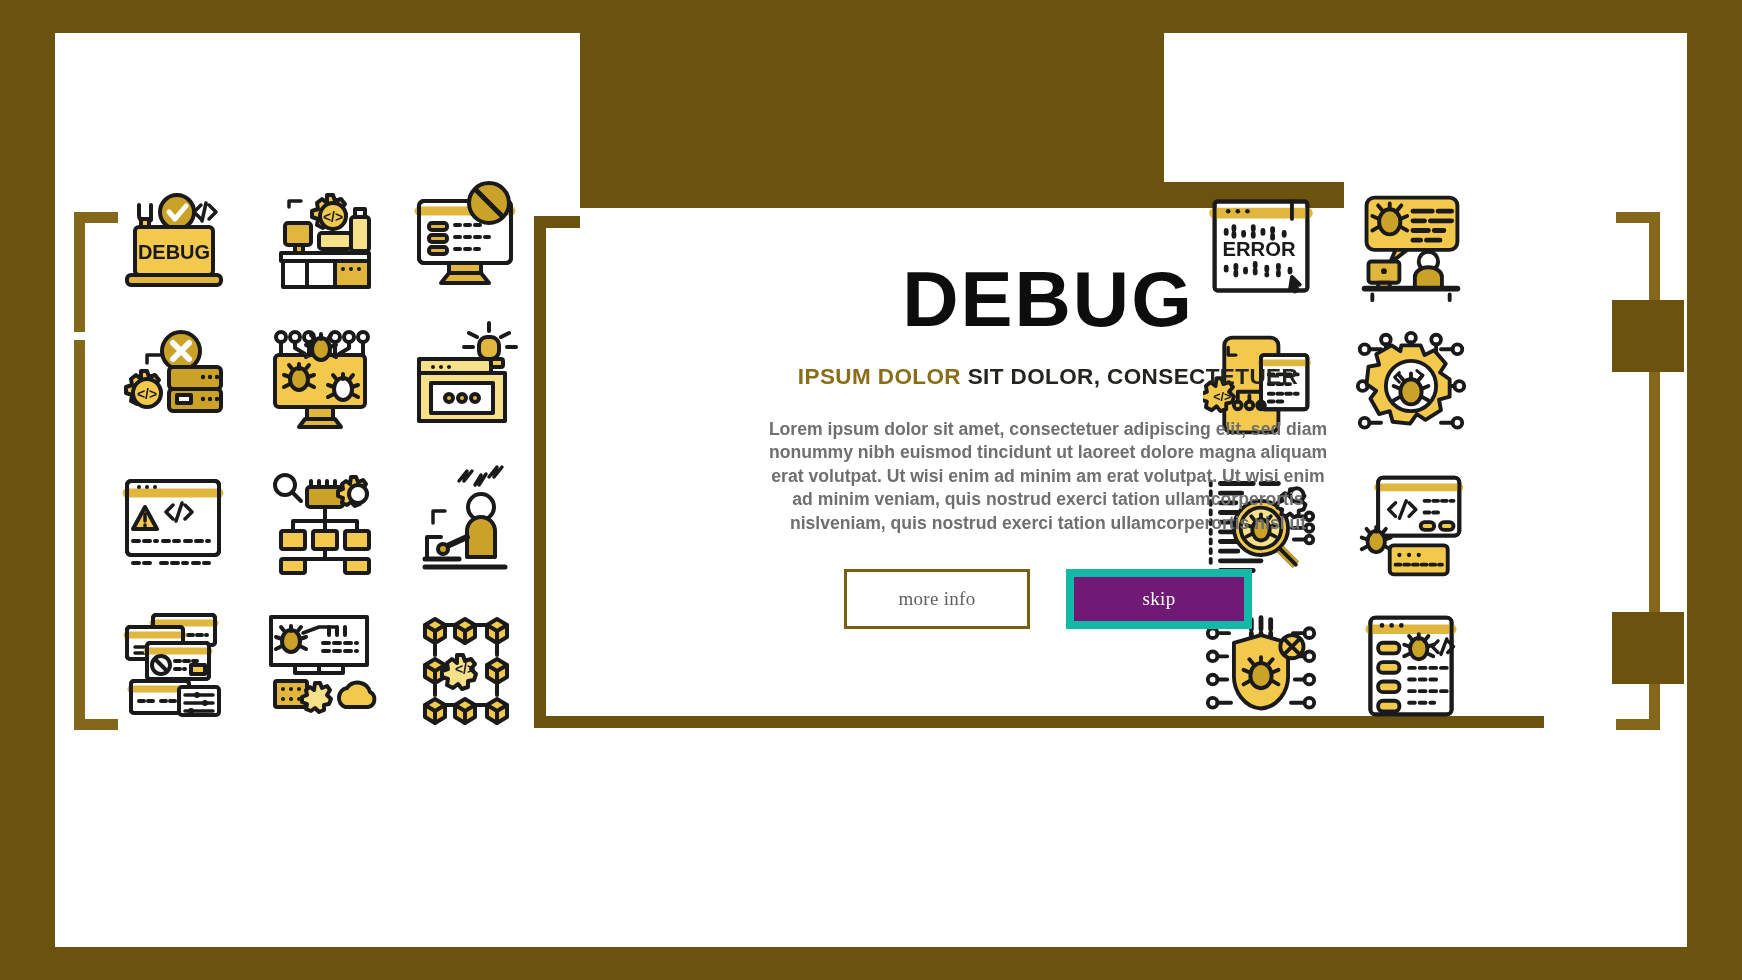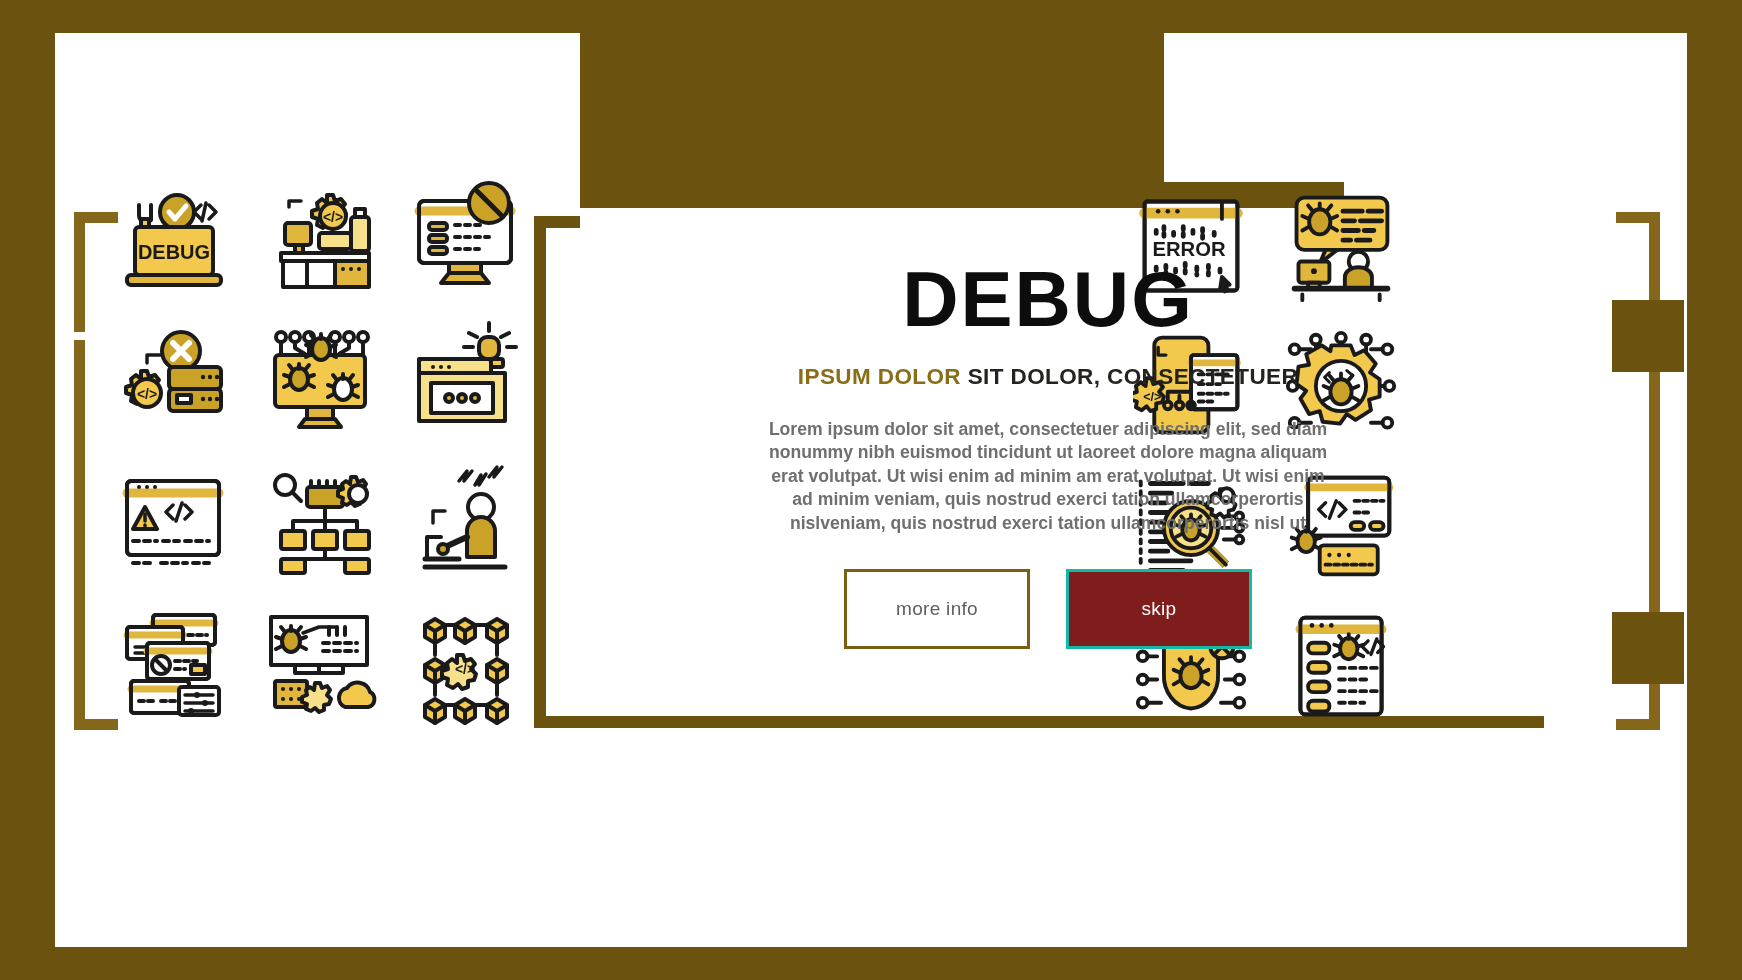--- a/index.html
+++ b/index.html
@@ -73,21 +73,21 @@
 
   
   .icon-grid{position:absolute;display:grid;}
   #left-grid{
     left:100px;top:168px;
     grid-template-columns:repeat(3,146px);
     grid-template-rows:repeat(4,142px);
     column-gap:0;row-gap:0;
   }
   #right-grid{
-    left:1116px;top:176px;
+    left:1186px;top:176px;
     grid-template-columns:repeat(2,150px);
     grid-template-rows:repeat(4,140px);
   }
   .icon-cell{
     display:flex;align-items:center;justify-content:center;
   }
   .icon-cell svg{display:block;}
 
   
   #center{
@@ -109,31 +109,31 @@
   #body-copy{
     margin-top:28px;width:566px;text-align:center;
     font-size:17.6px;line-height:1.33;color:#6f6f6f;
     font-family:"Liberation Sans", sans-serif;
     font-weight:bold;
   }
   #buttons{
     margin-top:34px;display:flex;gap:36px;align-items:center;
   }
   .btn{
-    width:186px;height:80px;
+    width:186px;height:60px;
     display:flex;align-items:center;justify-content:center;
     font-size:19px;letter-spacing:.3px;
     box-sizing:border-box;cursor:pointer;user-select:none;
-    font-family:Liberation Sans, sans-serif;
+    font-family:Liberation Serif, serif;
   }
   #btn-more{
     border:3px solid #7a5f12;background:#ffffff;color:#5f5f5f;
   }
   #btn-skip{
-    background:#7f1d1d;color:#ffffff;border:3px solid #14b8a6;
+    background:#701a75;color:#ffffff;border:8px solid #14b8a6;
   }
 </style>
 </head>
 <body>
 
 <div id="root">
 
   <div class="white-canvas"></div>
   <div class="top-tab"></div>
   <div class="top-tab-stub"></div>

